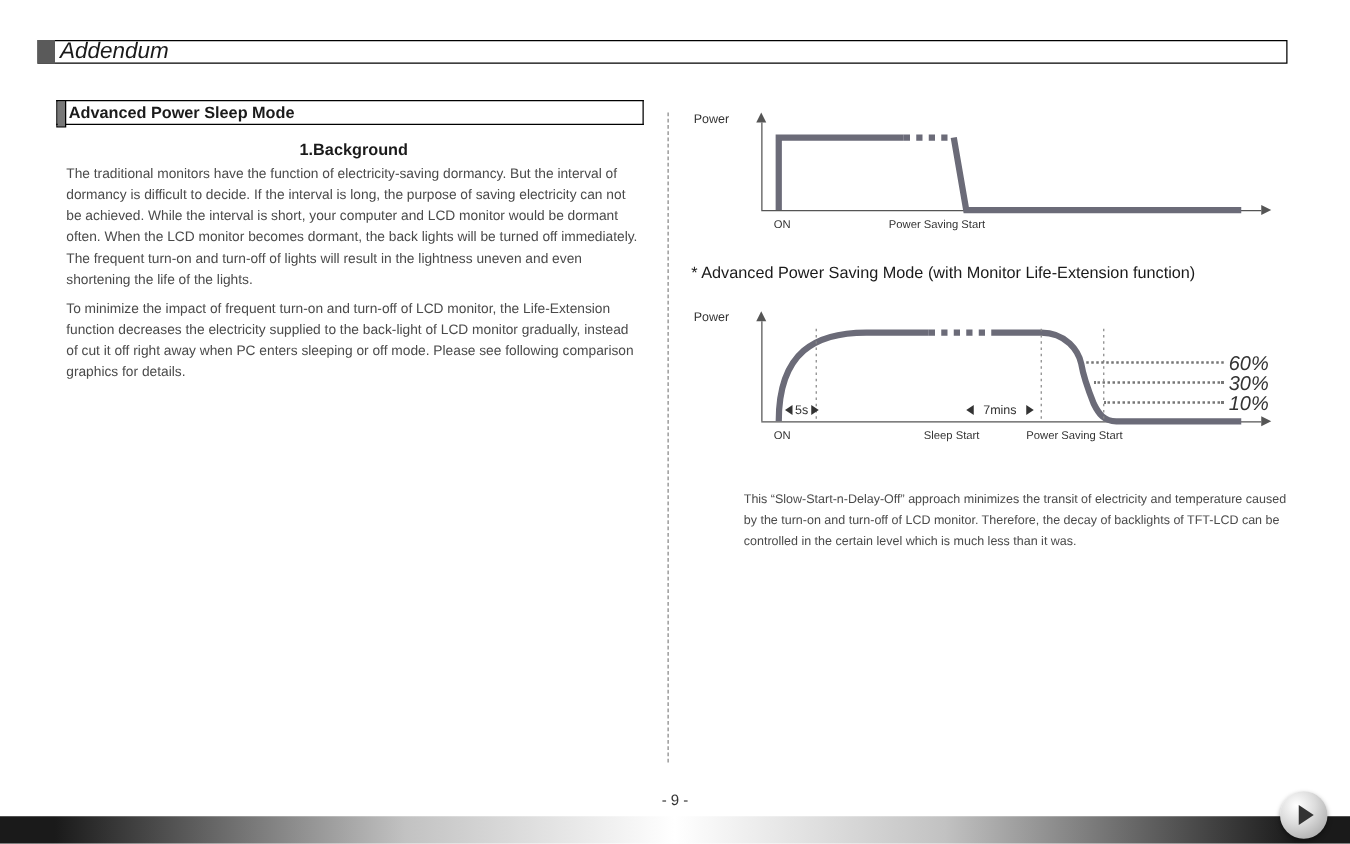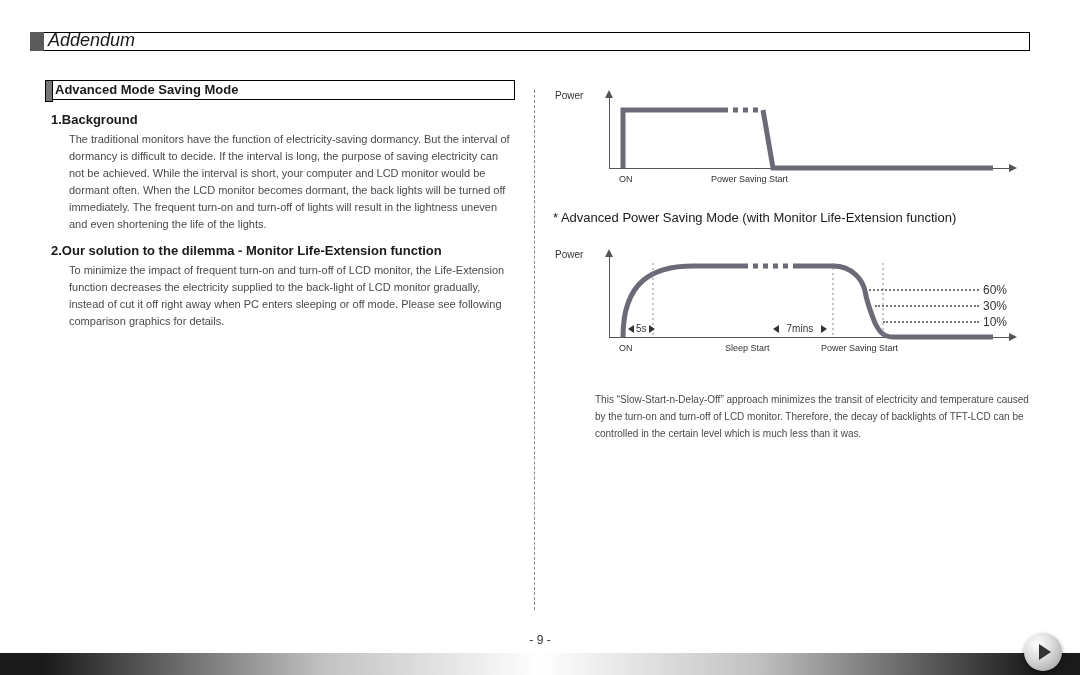--- a/index.html
+++ b/index.html
@@ -17,31 +17,31 @@
   .divider { position: absolute; left: 489px; top: 10px; width: 0; height: 520px; border-left: 1px dashed #888; }
   .section-banner {
     background: #fff; border: 1px solid #000; border-left: none;
     height: 20px; line-height: 18px; padding-left: 10px; font-size: 13px; font-weight: bold;
     position: relative; margin-bottom: 12px;
   }
   .section-banner::before {
     content: ""; position: absolute; left: 0; top: -1px; width: 6px; height: 20px; background: linear-gradient(#777,#777);
     border: 1px solid #000;
   }
-  .subhead { font-size: 13px; font-weight: bold; margin: 10px 0 4px 6px; }
-  .body-text { font-size: 11px; line-height: 17px; color: #4a4a4a; margin: 0 0 6px 24px; }
+  .subhead { font-size: 13px; font-weight: bold; margin: 10px 0 4px 6px; text-align: center; }
+  .body-text { font-size: 11px; line-height: 17px; color: #4a4a4a; margin: 0 0 6px 8px; }
   .right-head { font-size: 13px; margin-bottom: 6px; }
   .chart-box { position: relative; width: 470px; height: 110px; margin-bottom: 20px; text-align: center; }
   .axis-y { position: absolute; left: 56px; top: 18px; width: 0; height: 70px; border-left: 1px solid #555; }
   .axis-x { position: absolute; left: 56px; top: 88px; width: 400px; height: 0; border-top: 1px solid #555; }
   .arrow-y { position: absolute; left: 52px; top: 10px; width: 0; height: 0; border-left:4px solid transparent; border-right:4px solid transparent; border-bottom:8px solid #555; }
   .arrow-x { position: absolute; left: 456px; top: 84px; width: 0; height: 0; border-top:4px solid transparent; border-bottom:4px solid transparent; border-left:8px solid #555; }
   .axis-label-y { position: absolute; left: 2px; top: 10px; font-size: 10px; color: #333; }
   .tick-text { position: absolute; font-size: 9px; color: #333; }
-  .pct-label { position: absolute; font-size: 12px; color: #333; }
+  .pct-label { position: absolute; font-size: 16px; color: #333; font-style: italic; }
   .dotline { position: absolute; height: 0; border-top: 2px dotted #777; }
   .range-ind { position: absolute; font-size: 10px; color: #333; }
   .tri-l { display:inline-block;width:0;height:0;border-top:4px solid transparent;border-bottom:4px solid transparent;border-right:6px solid #333;vertical-align:middle;margin-right:2px;}
   .tri-r { display:inline-block;width:0;height:0;border-top:4px solid transparent;border-bottom:4px solid transparent;border-left:6px solid #333;vertical-align:middle;margin-left:2px;}
   .explain { font-size: 10px; line-height: 17px; color: #4a4a4a; margin-top: 10px; margin-left: 42px; }
   .page-num { position: absolute; bottom: 28px; left: 0; width: 1080px; text-align: center; font-size: 12px; color: #333; }
   .bottom-shadow { position: absolute; bottom: 0; left: 0; width: 1080px; height: 22px;
     background: linear-gradient(to right, #000 0, #000 4%, #bbb 30%, #fff 50%, #bbb 70%, #000 96%, #000 100%);
     opacity: 0.9;
   }
@@ -55,26 +55,25 @@
 
 <div class="page">
 
   <div class="header-rule"></div>
   <div class="header-accent"></div>
   <div class="header-title">Addendum</div>
 
   <div class="columns">
 
     <div class="col-left">
-      <div class="section-banner">Advanced Mode Saving Mode</div>
+      <div class="section-banner">Advanced Power Sleep Mode</div>
 
       <div class="subhead">1.Background</div>
       <p class="body-text">The traditional monitors have the function of electricity-saving dormancy. But the interval of dormancy is difficult to decide. If the interval is long, the purpose of saving electricity can not be achieved. While the interval is short, your computer and LCD monitor would be dormant often. When the LCD monitor becomes dormant, the back lights will be turned off immediately. The frequent turn-on and turn-off of lights will result in the lightness uneven and even shortening the life of the lights.</p>
 
-      <div class="subhead">2.Our solution to the dilemma - Monitor Life-Extension function</div>
 
       <p class="body-text">To minimize the impact of frequent turn-on and turn-off of LCD monitor, the Life-Extension function decreases the electricity supplied to the back-light of LCD monitor gradually, instead of cut it off right away when PC enters sleeping or off mode. Please see following comparison graphics for details.</p>
     </div>
 
     <div class="divider"></div>
 
     <div class="col-right">
 
       <div class="chart-box">
         <span class="axis-label-y">Power</span>
@@ -114,21 +113,21 @@
         <div class="dotline" style="left:330px;top:90px;width:96px"></div>
         <span class="pct-label" style="left:430px;top:84px">10%</span>
 
         <div class="range-ind" style="left:75px;top:92px">
           <span class="tri-l"></span><span>5s</span><span class="tri-r"></span>
         </div>
         <div class="range-ind" style="left:220px;top:92px">
           <span class="tri-l"></span>&nbsp;&nbsp;<span>7mins</span>&nbsp;&nbsp;<span class="tri-r"></span>
         </div>
         <span class="tick-text" style="left:66px;top:112px">ON</span>
-        <span class="tick-text" style="left:172px;top:112px">Sleep Start</span>
+        <span class="tick-text" style="left:186px;top:112px">Sleep Start</span>
         <span class="tick-text" style="left:268px;top:112px">Power Saving Start</span>
       </div>
 
       <p class="explain">This “Slow-Start-n-Delay-Off” approach minimizes the transit of electricity and temperature caused by the turn-on and turn-off of LCD monitor. Therefore, the decay of backlights of TFT-LCD can be controlled in the certain level which is much less than it was.</p>
     </div>
 
   </div>
 
   <div class="page-num">- 9 -</div>
   <div class="bottom-shadow"></div>

